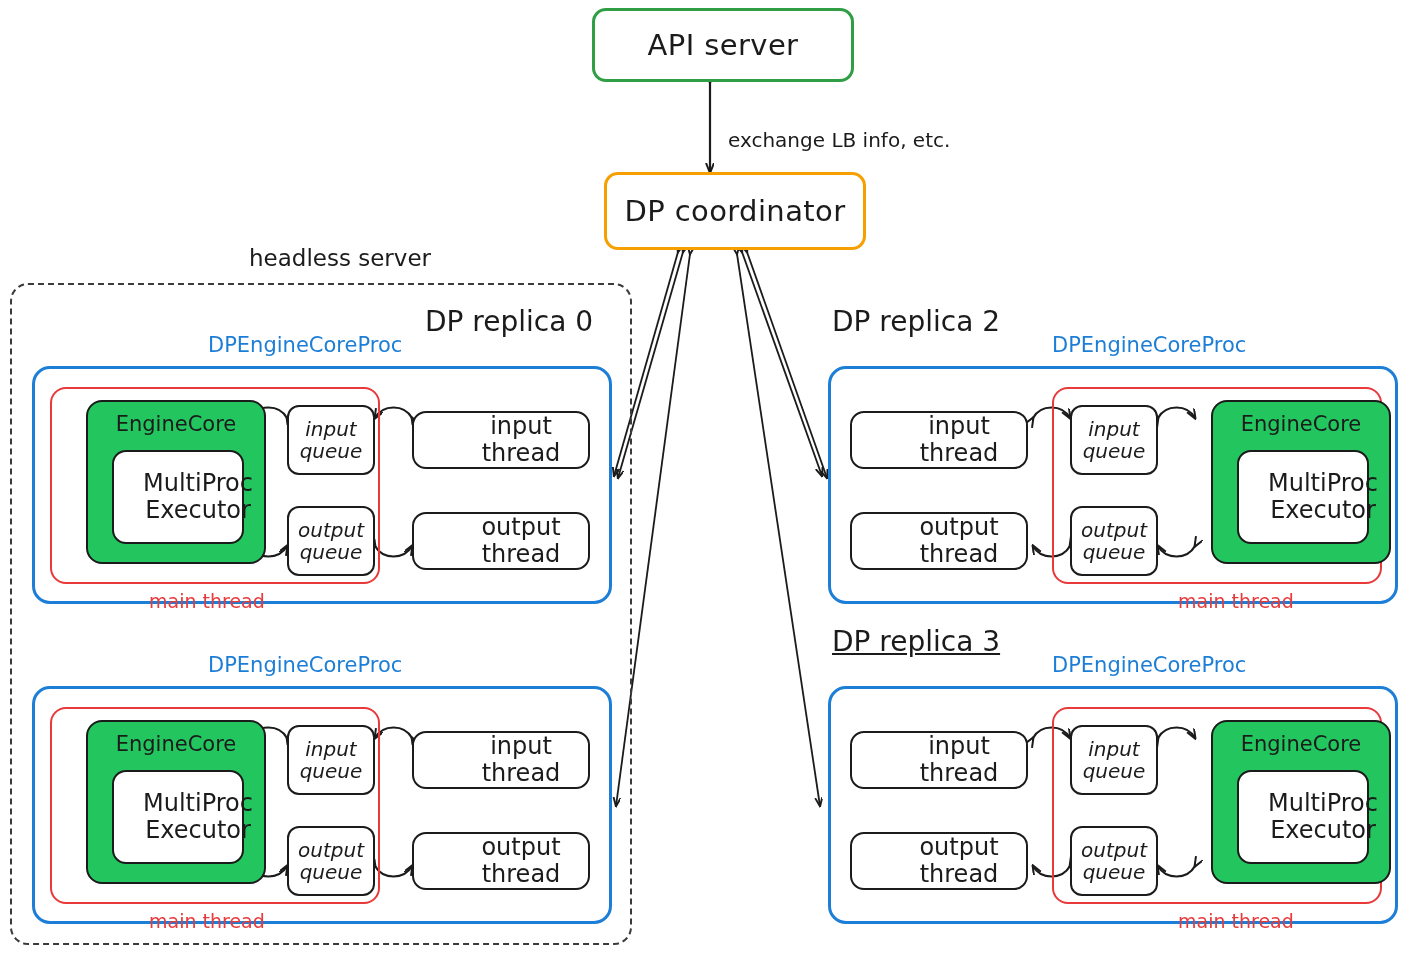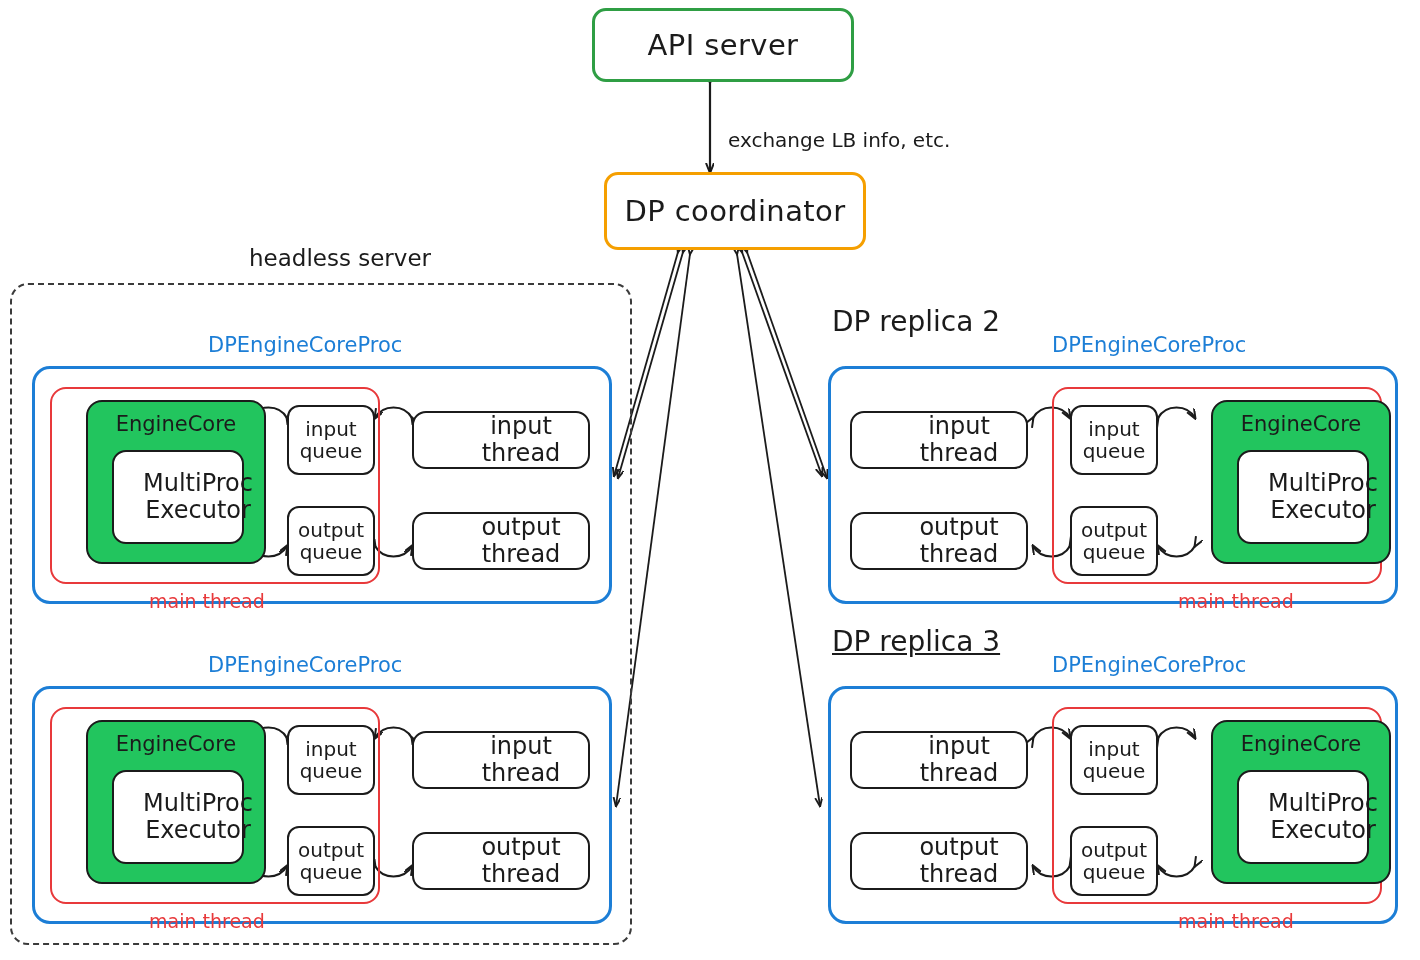--- a/index.html
+++ b/index.html
@@ -74,20 +74,21 @@
 
   
   .blackbox {
     border: 2.5px solid #1b1b1b;
     border-radius: 14px;
     background: #ffffff;
   }
   .blackbox.sm {
     font-size: 20px;
     border-radius: 12px;
+    font-style: italic;
   }
   .blackbox.md {
     font-size: 24px;
     padding-left: 40px;
   }
 
   
   .enginecore {
     border: 2.5px solid #1b1b1b;
     border-radius: 16px;
@@ -225,20 +226,21 @@
   <div class="node topbox api" style="left:592px; top:8px; width:262px; height:74px;">API server</div>
 
   <div class="node topbox coord" style="left:592px; top:172px; width:262px; height:78px;margin-left:12px;">DP coordinator</div>
 
   <div class="label edge" style="left:728px; top:128px;">exchange LB info, etc.</div>
 
   <div class="label headless" style="left:249px; top:245px;">headless server</div>
 
   <div class="dashed-region" style="left:10px; top:283px; width:622px; height:662px;"></div>
 
+  <div class="label title" style="left:425px; top:305px;">DP replica 0</div>
 
   <div class="label proc" style="left:208px; top:333px;">DPEngineCoreProc</div>
 
   <div class="proc-box" style="left:32px; top:366px; width:580px; height:238px;"></div>
 
   <div class="thread-box" style="left:50px; top:387px; width:330px; height:197px;"></div>
 
   <div class="label mainthread" style="left:149px; top:590px;">main thread</div>
 
   <div class="enginecore" style="left:70px; top:400px; width:180px; height:164px;">

